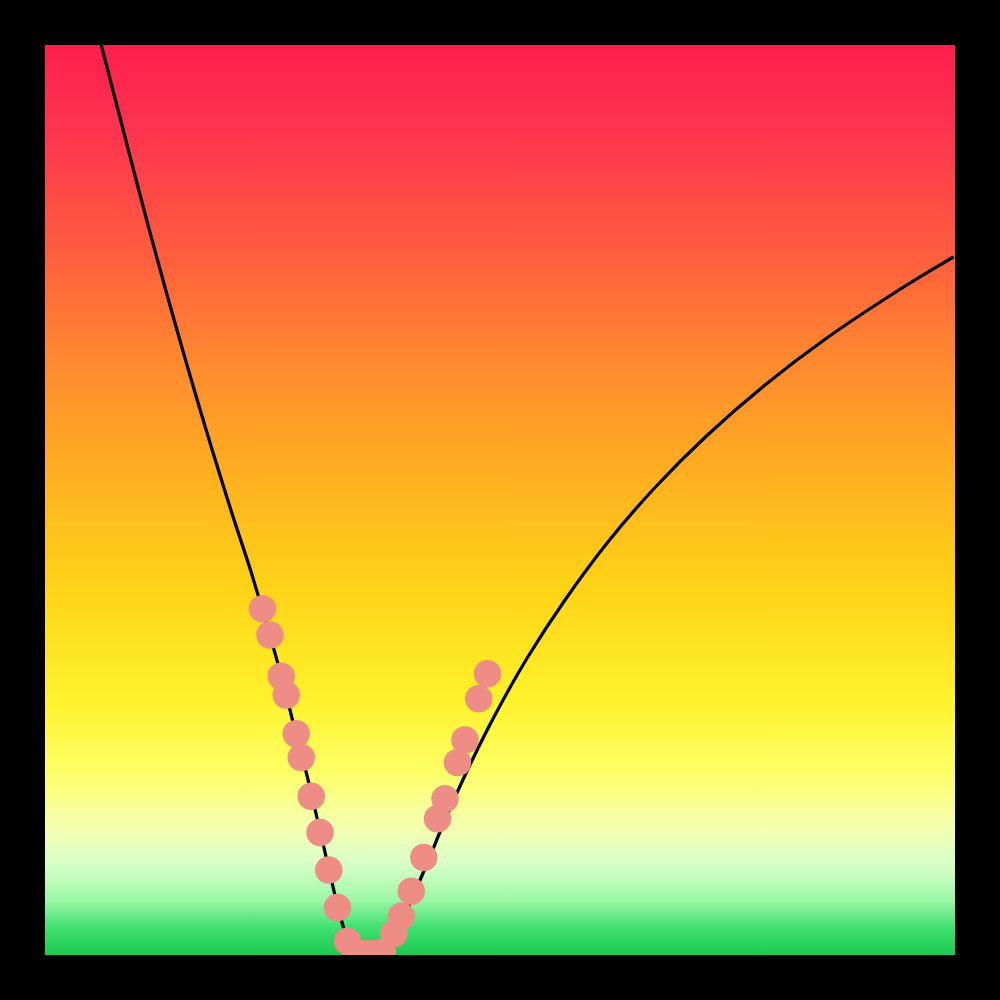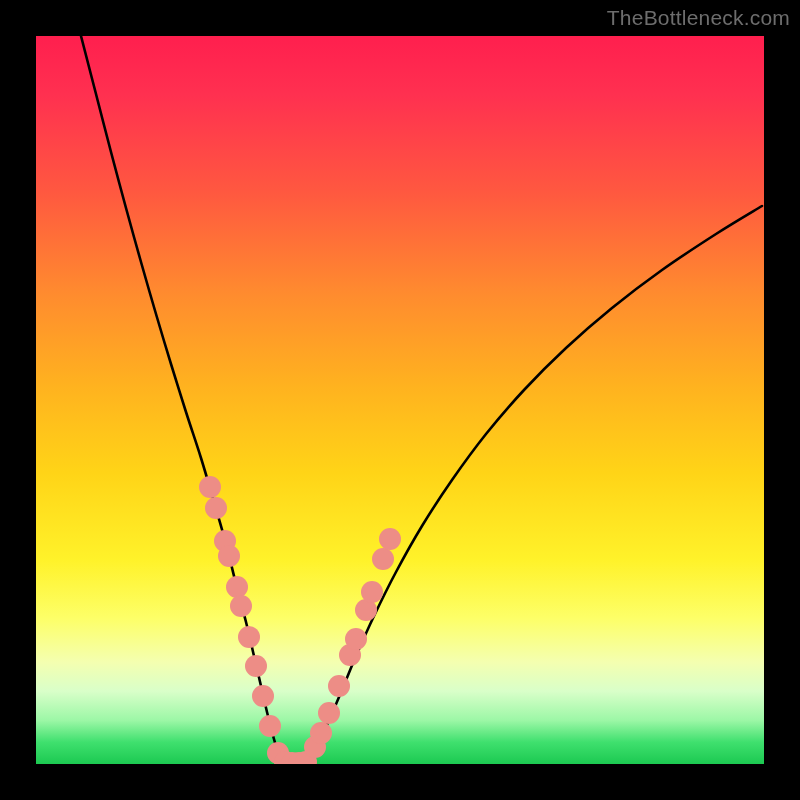--- a/index.html
+++ b/index.html
@@ -58,21 +58,20 @@
     top: 0;
     left: 0;
     width: 728px;
     height: 728px;
   }
 </style>
 </head>
 <body>
 
 <div class="frame">
-  <div class="watermark">TheBottleneck.com</div>
   <div class="plot">
     <svg class="curves" viewBox="0 0 728 728">
       <g id="curve-group">
           <path d="M 45 0 C 47.7 10.44, 54.6 37.120000000000005, 60 58 C 65.4 78.88, 69.6 95.48, 75 116 C 80.4 136.52, 84.6 152.2, 90 172 C 95.4 191.8, 99.6 206.92000000000002, 105 226 C 110.4 245.07999999999998, 114.6 259.64, 120 278 C 125.4 296.36, 129.6 310.36, 135 328 C 140.4 345.64, 144.6 359.08, 150 376 C 155.4 392.92, 159.96 405.8, 165 422 C 170.04 438.2, 173.5 450.52, 178 466 C 182.5 481.48, 186.04 493.24, 190 508 C 193.96 522.76, 196.4 533.96, 200 548 C 203.6 562.04, 206.76 573.04, 210 586 C 213.24 598.96, 215.3 608.48, 218 620 C 220.7 631.52, 222.66 639.92, 225 650 C 227.34 660.08, 229.02 667.72, 231 676 C 232.98 684.28, 234.38 689.88, 236 696 C 237.62 702.12, 238.74 705.68, 240 710 C 241.26 714.32, 241.92 717.12, 243 720 C 244.08 722.88, 245.46 724.92, 246 726" fill="none" stroke="#000000" stroke-width="2.6" stroke-linecap="round"></path>
           <path d="M 246 726 C 247.08 726.18, 249.84 726.82, 252 727 C 254.16 727.18, 255.84 727, 258 727 C 260.16 727, 261.84 727.18, 264 727 C 266.16 726.82, 268.92 726.18, 270 726" fill="none" stroke="#000000" stroke-width="2.6" stroke-linecap="round"></path>
           <path d="M 270 726 C 271.08 724.56, 273.48 721.96, 276 718 C 278.52 714.04, 280.76 710.48, 284 704 C 287.24 697.52, 290.04 691, 294 682 C 297.96 673, 301.32 665.16, 306 654 C 310.68 642.84, 314.24 633.32, 320 620 C 325.76 606.68, 330.8 595.12, 338 580 C 345.2 564.88, 351.36 552.2, 360 536 C 368.64 519.8, 375.92 506.56, 386 490 C 396.08 473.44, 404.48 460.56, 416 444 C 427.52 427.44, 437.04 414.2, 450 398 C 462.96 381.8, 473.6 369.48, 488 354 C 502.4 338.52, 514.16 326.76, 530 312 C 545.84 297.24, 558.72 286.04, 576 272 C 593.28 257.96, 607.28 247.32, 626 234 C 644.72 220.68, 662 209.52, 680 198 C 698 186.48, 717.72 175.04, 726 170" fill="none" stroke="#000000" stroke-width="2.6" stroke-linecap="round"></path>
         </g>
       <g id="marker-group">
           <circle cx="174" cy="451" r="11" fill="#ed8d86"></circle>
           <circle cx="180" cy="472" r="11" fill="#ed8d86"></circle>

